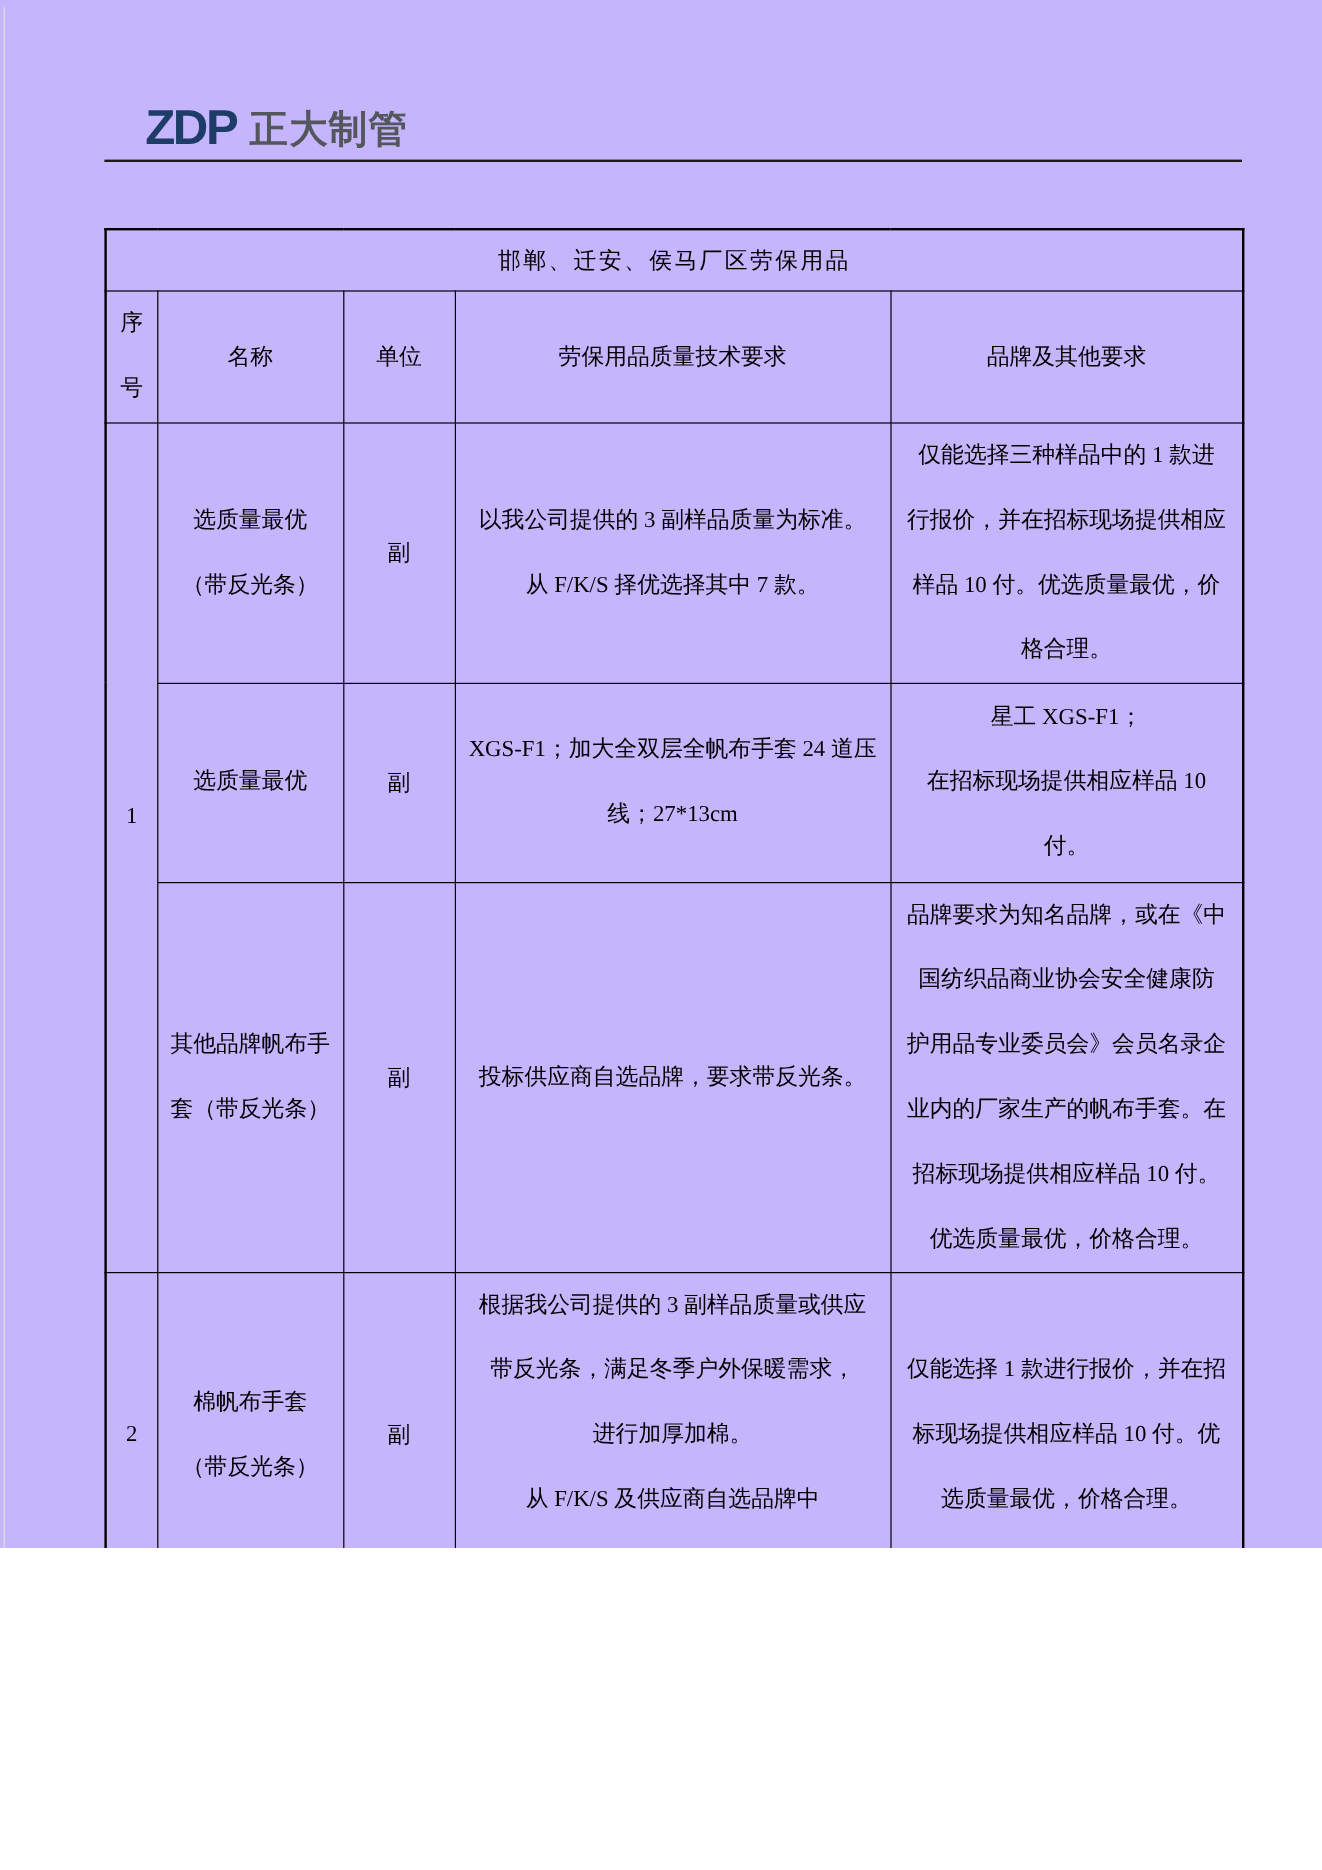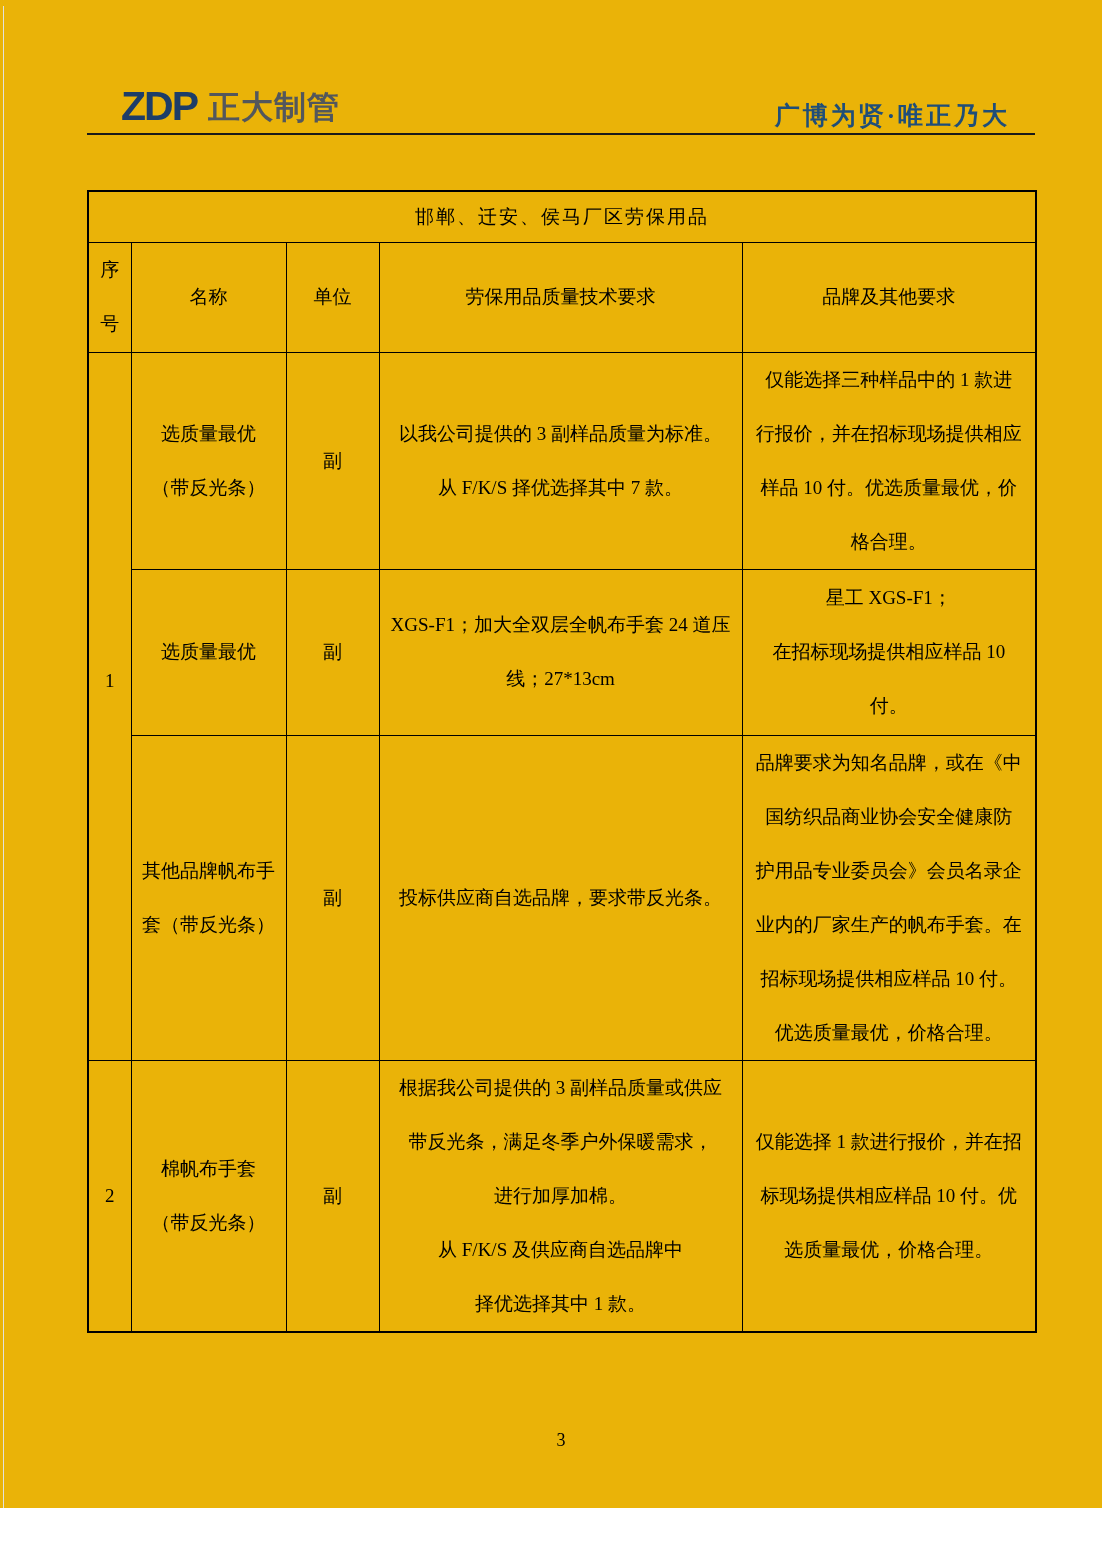--- a/index.html
+++ b/index.html
@@ -1,19 +1,19 @@
 <!DOCTYPE html>
 <html><head>
 <meta charset="utf-8">
 <style>
   html,body { margin:0; padding:0; background:#ffffff; }
   .page {
     position:relative;
-    width:1102px; height:1508px;
-    background:#eab308;
+    width:1102px; height:1290px;
+    background:#c4b5fd;
     font-family:"Liberation Serif", serif;
     color:#000;
     overflow:hidden;
   }
   .edge-line {
     position:absolute; left:3px; top:6px; width:1px; height:1546px;
     background:#e2e2dc;
   }
   
   .logo-row {
@@ -73,21 +73,20 @@
 </head>
 <body>
 
 <div class="page">
   <div class="edge-line"></div>
 
   <div class="logo-row">
     <span class="logo-zdp">ZDP</span>
     <span class="logo-name">正大制管</span>
   </div>
-  <div class="slogan">广博为贤·唯正乃大</div>
   <div class="head-rule"></div>
 
 
   <table class="doc-table">
     <colgroup>
       <col style="width:43px">
         <col style="width:155px">
         <col style="width:93px">
         <col style="width:363px">
         <col style="width:294px">

